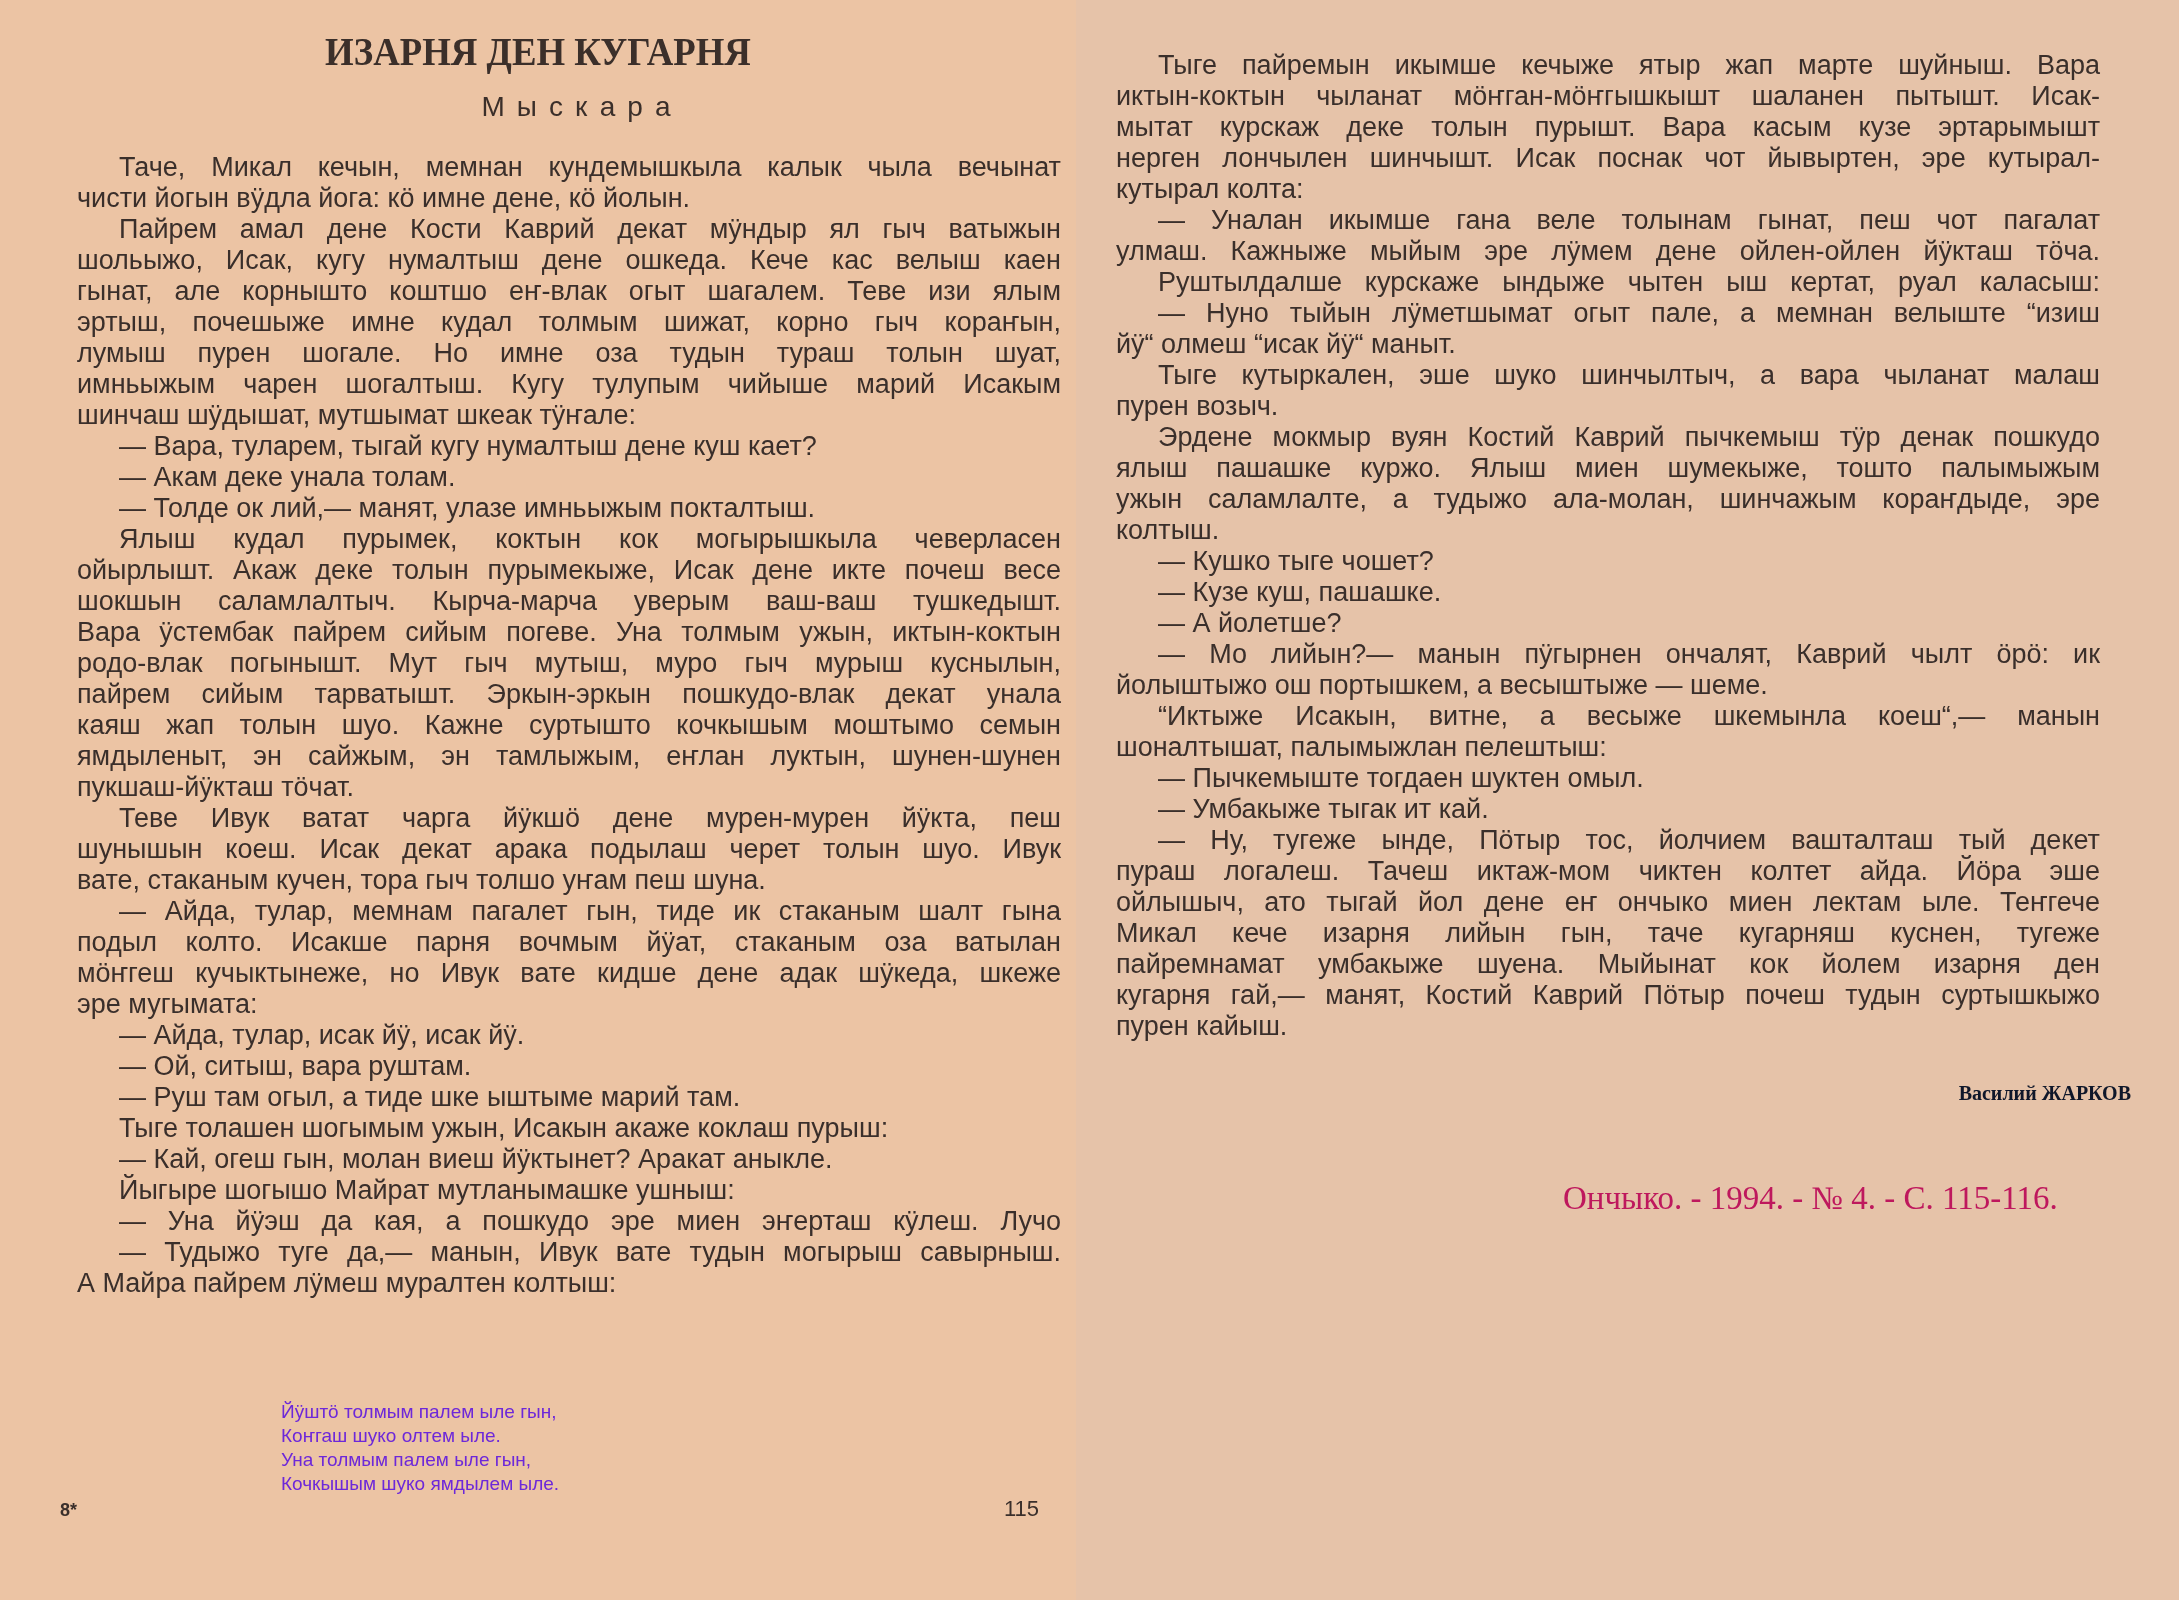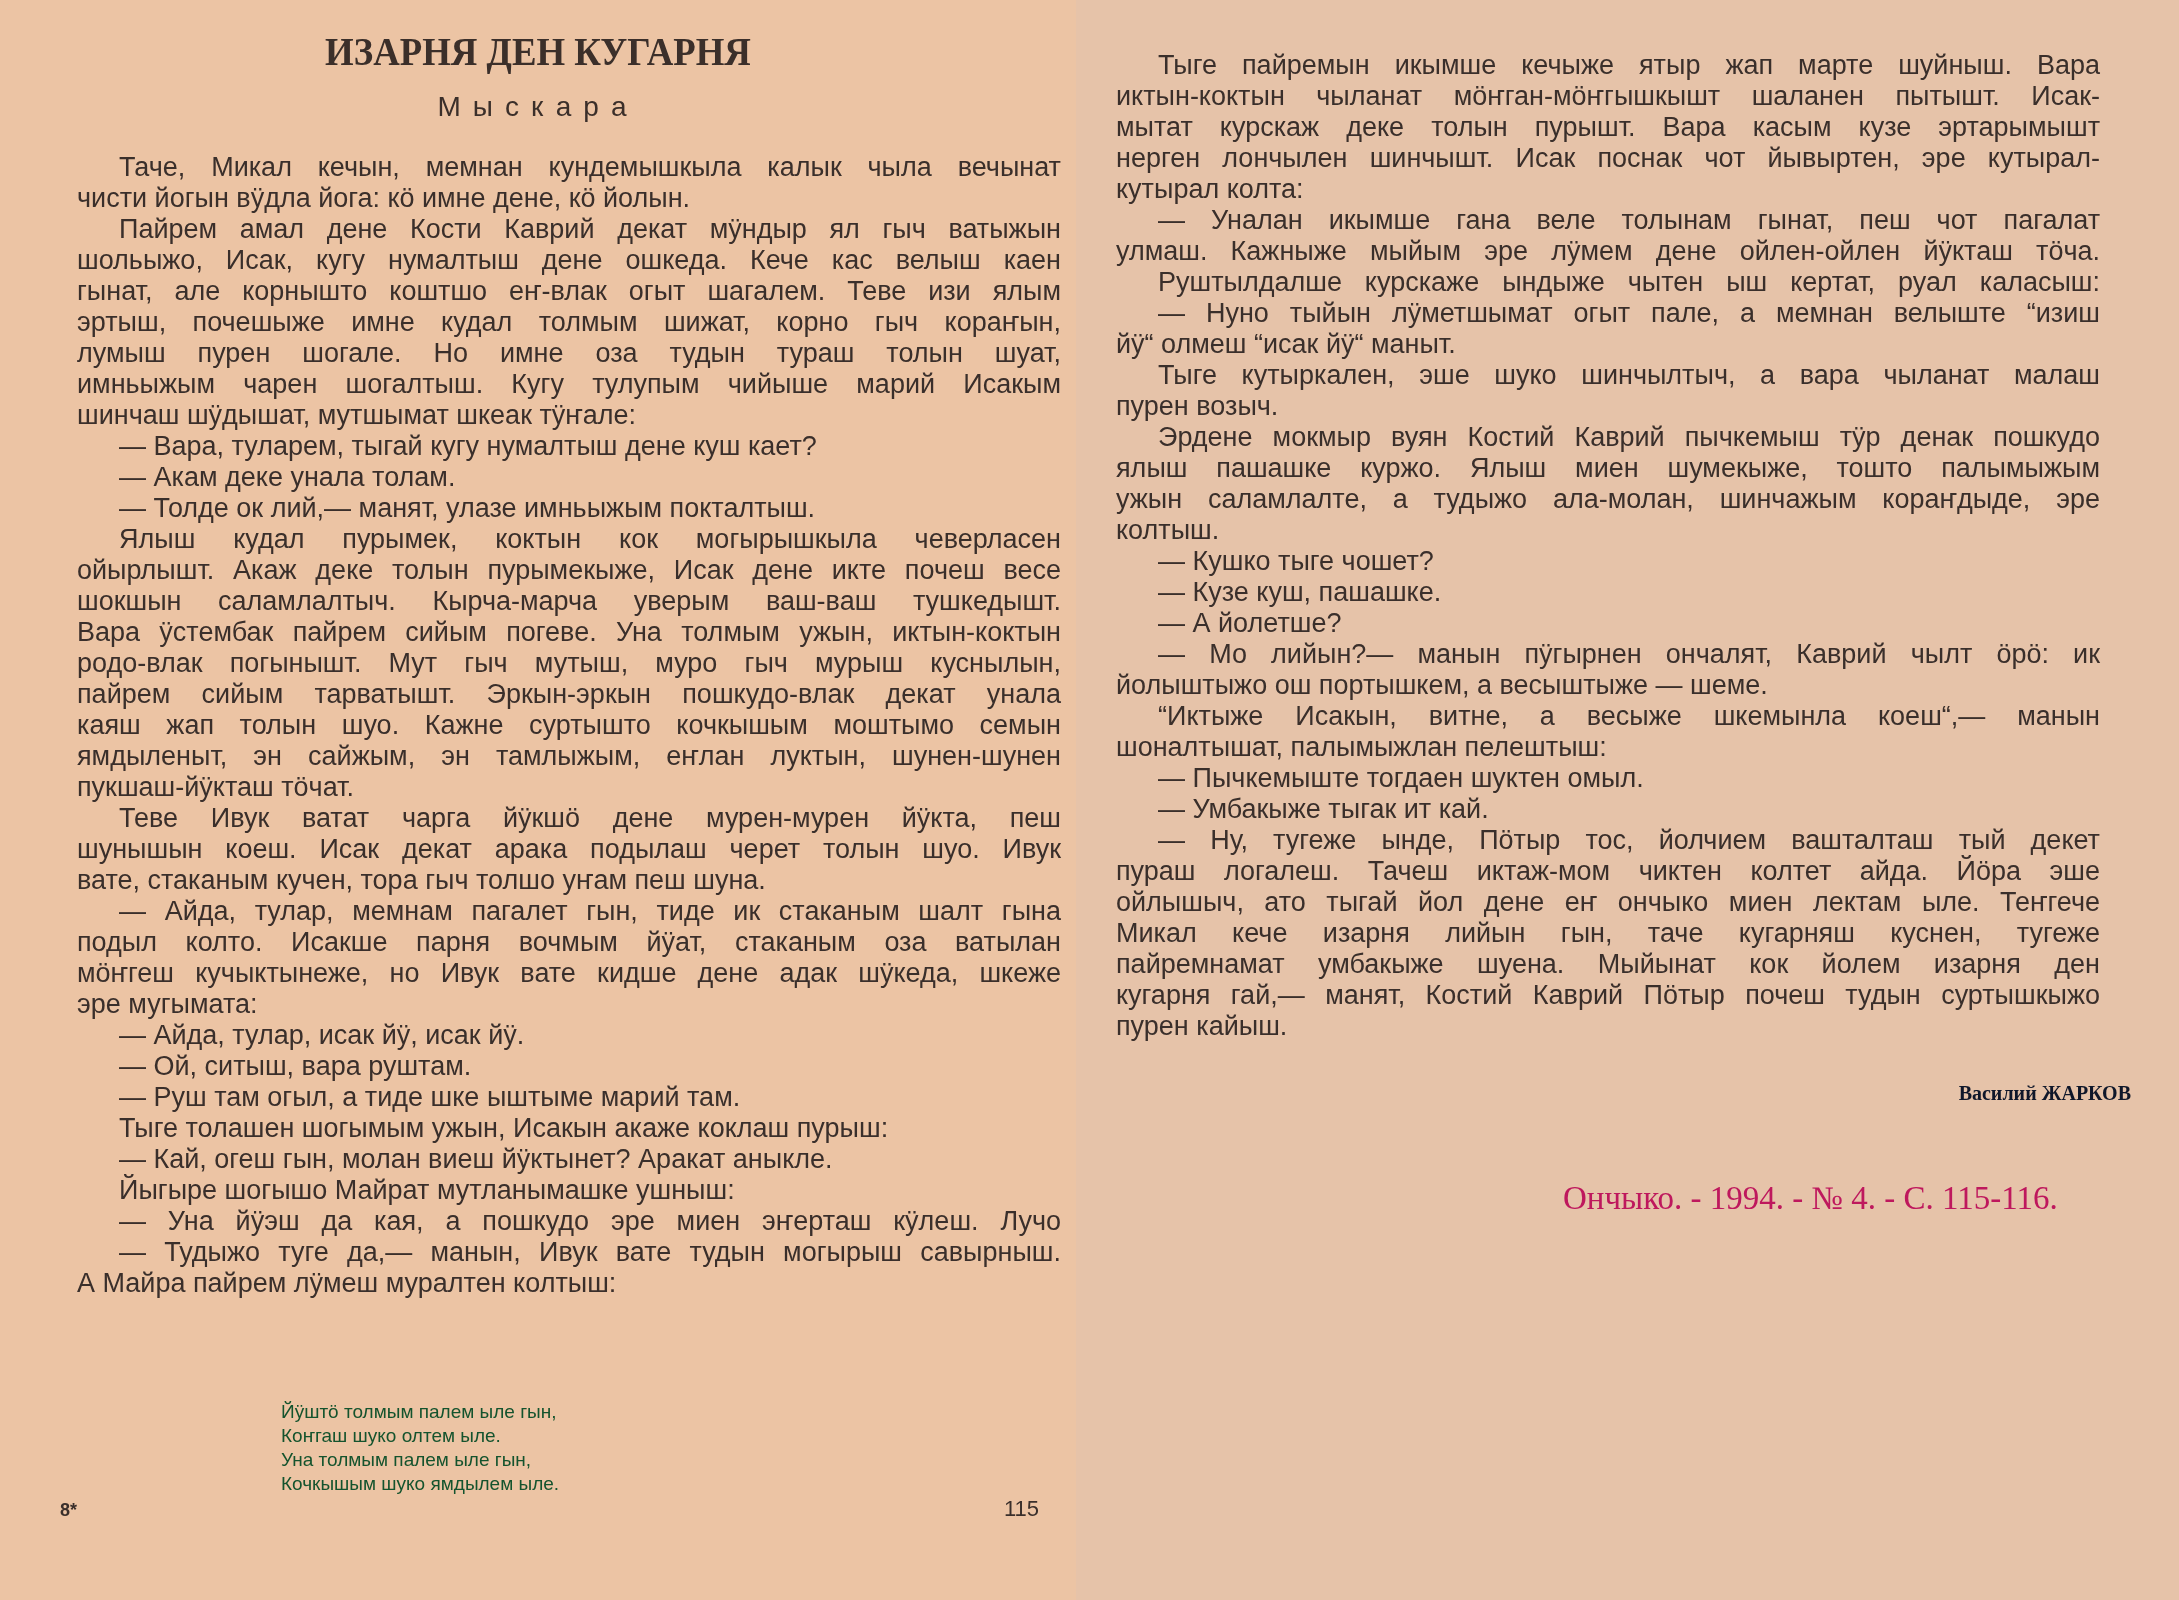--- a/index.html
+++ b/index.html
@@ -19,40 +19,41 @@
   }
   .title {
     position:absolute; left:0; width:1076px; top:28px; text-align:center;
     font-family:"Liberation Serif", serif; font-weight:bold; font-size:40px;
     letter-spacing:0px; color:#3b2f2a; transform:scaleX(0.92);
   }
   .subtitle {
     position:absolute; left:0; width:1076px; top:91px; text-align:center;
     font-size:28px; letter-spacing:12px; color:#3b2f2a;
     font-family:"Liberation Sans Narrow","Liberation Sans", sans-serif;
+    padding-left:44px;
   }
   .col {
     position:absolute;
     font-family:"Liberation Sans", "DejaVu Sans", sans-serif;
     font-size:27px; color:#3a2f2b;
   }
   .col-left { left:62px; width:984px; top:152px;margin-left:15px; }
   .col-right { left:1116px; width:984px; top:50px; }
   .line {
     height:31px; line-height:31px; white-space:nowrap;
     text-align:justify; text-align-last:justify;
     overflow:visible;
     transform-origin:left center;
   }
   .line.end { text-align-last:left; }
   .line.indent { padding-left:42px; }
   .poem {
     position:absolute; left:281px; top:1400px;
     font-family:"Liberation Sans", sans-serif; font-size:19px;
-    color:#14532d; line-height:24px;
+    color:#6d28d9; line-height:24px;
   }
   .poem div { white-space:nowrap; }
   .folio-left {
     position:absolute; left:60px; top:1500px; font-size:18px; font-weight:bold;
     font-family:"Liberation Sans", sans-serif; color:#3a2f2b;
   }
   .folio-right {
     position:absolute; left:1004px; top:1496px; font-size:22px;
     font-family:"Liberation Sans", sans-serif; color:#3a2f2b;
   }

